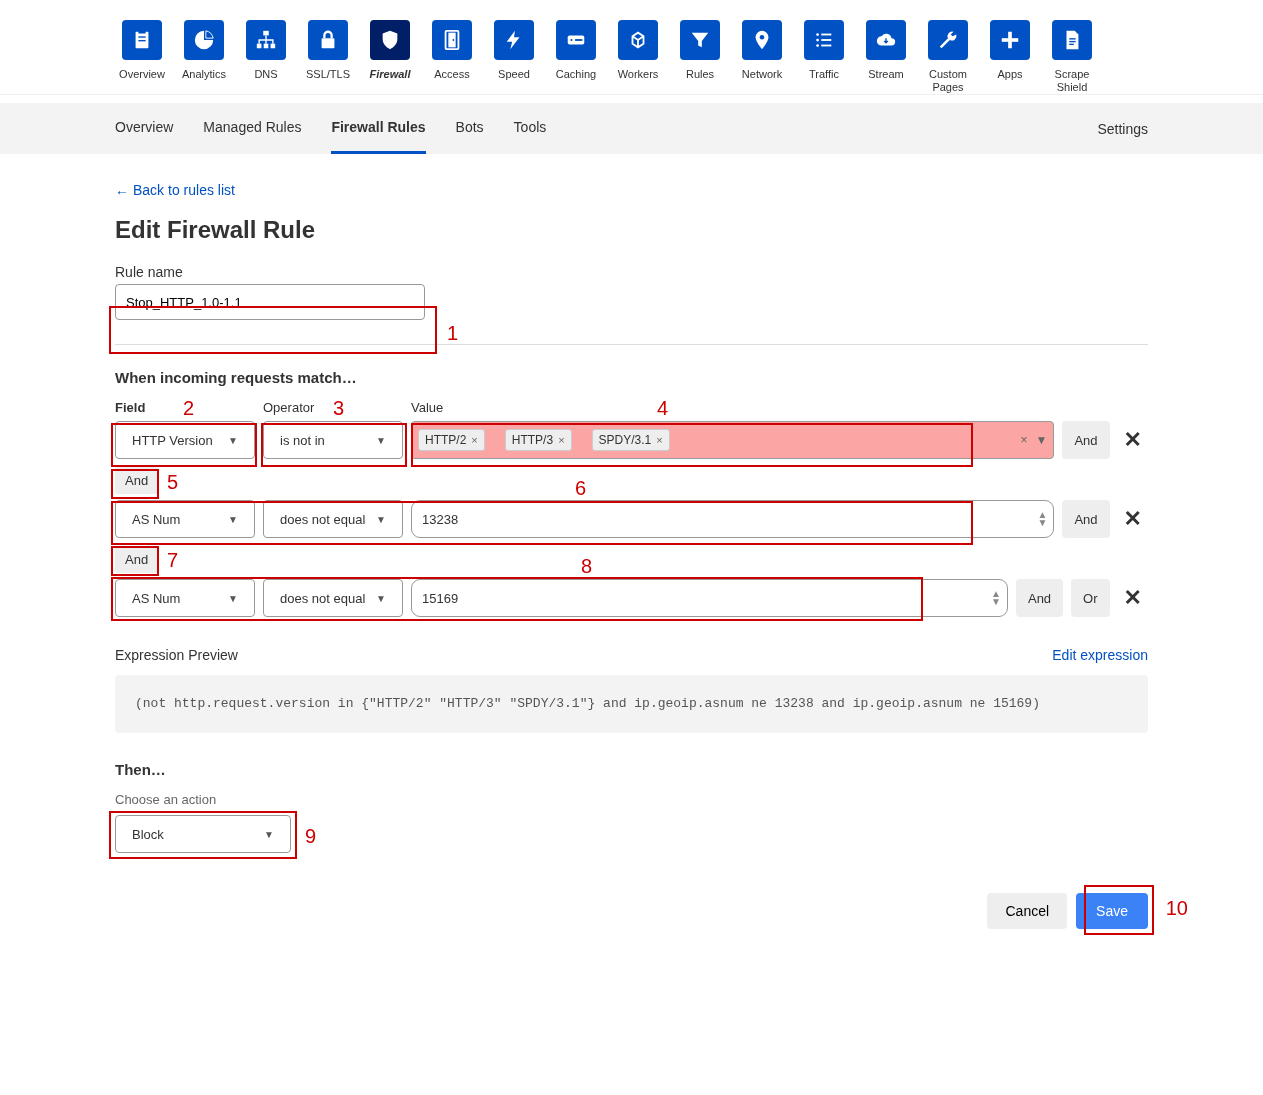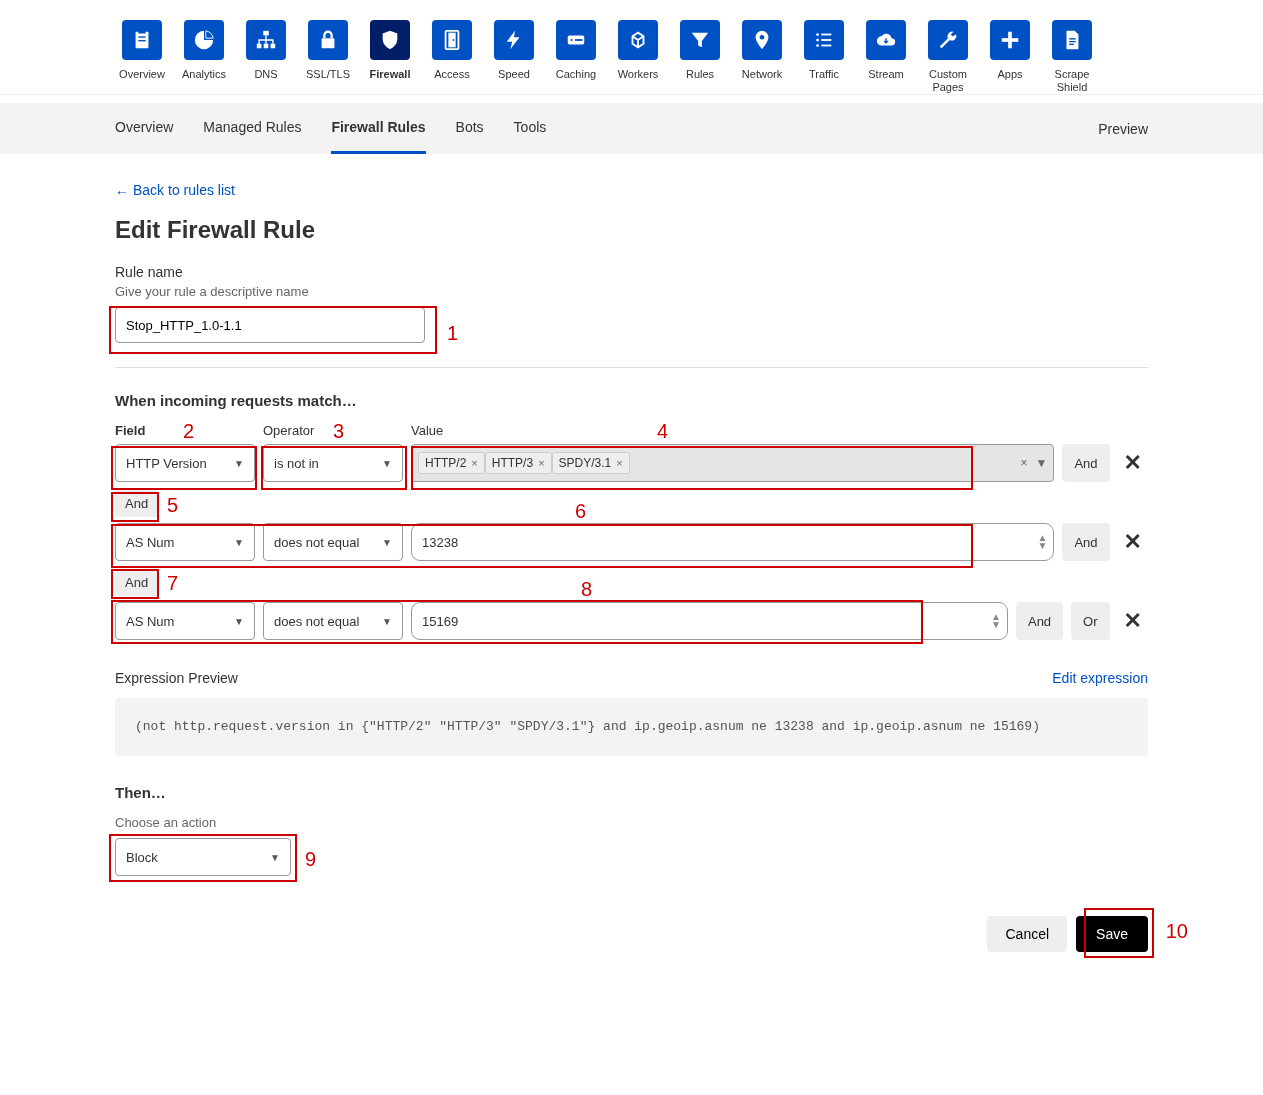--- a/index.html
+++ b/index.html
@@ -2,59 +2,59 @@
 <html><head>
 <meta charset="utf-8">
 <style>
 * { box-sizing: border-box; margin: 0; padding: 0; }
 body { font-family: -apple-system, BlinkMacSystemFont, "Segoe UI", Arial, sans-serif; font-size: 14px; color: #333; background: #fff; }
 .topnav { display: flex; gap: 8px; padding: 20px 115px 0; border-bottom: 1px solid #eee; justify-content: flex-start; flex-wrap: wrap; }
 .topnav-item { display: flex; flex-direction: column; align-items: center; width: 54px; cursor: pointer; }
 .topnav-icon { width: 40px; height: 40px; background: #0051c3; border-radius: 4px; display: flex; align-items: center; justify-content: center; color: #fff; }
 .topnav-icon.active { background: #001f66; }
 .topnav-label { font-size: 11px; color: #333; margin-top: 8px; text-align: center; line-height: 1.2; min-height: 26px; }
-.topnav-item.active .topnav-label { font-weight: 600; }
+.topnav-item.active .topnav-label { font-weight: 600; font-style: italic; }
 .subnav { background: #f3f3f3; padding: 0 115px; display: flex; justify-content: space-between; align-items: center; margin-top: 8px; }
 .subnav-tabs { display: flex; gap: 30px; }
 .subnav-tab { padding: 16px 0; font-size: 14px; color: #333; border-bottom: 3px solid transparent; cursor: pointer; }
 .subnav-tab.active { font-weight: 600; border-bottom-color: #0051c3; }
 .subnav-settings { padding: 16px 0; font-size: 14px; color: #333; cursor: pointer; }
 .page { padding: 20px 115px 60px; max-width: 1263px; }
 .backlink { color: #0051c3; font-size: 14px; margin-top: 8px; margin-bottom: 18px; display: inline-flex; align-items: center; gap: 4px; cursor: pointer; }
 h1 { font-size: 24px; font-weight: 600; margin-bottom: 20px; }
 .section-label { font-size: 14px; color: #333; margin-bottom: 4px; }
 .section-hint { font-size: 13px; color: #666; margin-bottom: 8px; }
 .red-annot { position: absolute; color: #c00; font-size: 20px; font-weight: 400; pointer-events: none; }
 .red-box { position: absolute; border: 2px solid #c00; pointer-events: none; }
 .rel { position: relative; }
 .input-text { width: 310px; height: 36px; border: 1px solid #999; border-radius: 4px; padding: 0 10px; font-size: 13px; }
 .divider { border: none; border-top: 1px solid #ddd; margin: 24px 0; }
 .section-title { font-size: 15px; font-weight: 700; margin-bottom: 14px; }
 .cond-row { display: flex; align-items: flex-end; gap: 8px; margin-bottom: 8px; }
 .col-head { font-size: 13px; color: #333; margin-bottom: 6px; }
-.select-box { height: 38px; border: 1px solid #999; border-radius: 4px; background: #fff; display: flex; align-items: center; justify-content: space-between; padding: 0 10px; font-size: 13px; cursor: pointer; }
+.select-box { height: 38px; border: 1px solid #999; border-radius: 4px; background: #fff; display: flex; align-items: center; justify-content: space-between; padding: 0 16px; font-size: 13px; cursor: pointer; }
 .select-box .tri { font-size: 10px; color: #555; }
 .field-sel { width: 140px; }
 .op-sel { width: 140px; }
-.value-box { flex: 1; min-height: 38px; border: 1px solid #999; border-radius: 4px; background: #e5e5e5; display: flex; align-items: center; padding: 3px 6px; gap: 0; flex-wrap: wrap; }
+.value-box { flex: 1; min-height: 38px; border: 1px solid #999; border-radius: 4px; background: #fca5a5; display: flex; align-items: center; padding: 3px 6px; gap: 20px; flex-wrap: wrap; }
 .chip { background: #eee; border: 1px solid #ccc; border-radius: 3px; padding: 3px 6px; font-size: 12px; display: inline-flex; align-items: center; gap: 5px; }
 .chip .x { cursor: pointer; font-size: 11px; color: #666; }
 .value-actions { margin-left: auto; display: flex; align-items: center; gap: 8px; color: #666; font-size: 12px; }
 .num-input { flex: 1; height: 38px; border: 1px solid #999; border-radius: 9px; padding: 0 30px 0 10px; font-size: 13px; position: relative; display:flex; align-items:center; }
 .spinner { position: absolute; right: 6px; top: 50%; transform: translateY(-50%); font-size: 10px; color: #888; line-height: 8px; display:flex; flex-direction:column; }
 .btn-sm { height: 38px; padding: 0 12px; background: #eee; border: none; border-radius: 4px; font-size: 13px; cursor: pointer; color: #333; }
 .closex { font-size: 22px; font-weight: bold; cursor: pointer; padding: 0 6px; align-self: center; }
 .and-chip-row { margin-bottom: 6px; }
 .and-chip { display: inline-block; padding: 6px 10px; background: #eee; border-radius: 3px; font-size: 13px; }
 .expr-row { display: flex; justify-content: space-between; align-items: center; margin-top: 30px; margin-bottom: 12px; }
 .editexpr { color: #0051c3; font-size: 14px; cursor: pointer; }
 .expr-box { background: #f3f3f3; border-radius: 4px; padding: 18px 20px; font-family: "Courier New", monospace; font-size: 13px; color: #555; line-height: 1.7; }
 .footer-btns { display: flex; justify-content: flex-end; gap: 9px; margin-top: 40px; position: relative; }
 .btn-cancel { background: #eee; border: none; border-radius: 4px; padding: 10px 18px; font-size: 14px; cursor: pointer; }
-.btn-save { background: #000000; color: #fff; border: none; border-radius: 4px; padding: 10px 20px; font-size: 14px; cursor: pointer; }
+.btn-save { background: #3b82f6; color: #fff; border: none; border-radius: 4px; padding: 10px 20px; font-size: 14px; cursor: pointer; }
 svg { display: block; }
 </style>
 </head>
 <body>
 
 <div class="topnav" id="topnav">
     <div class="topnav-item">
       <div class="topnav-icon">
         <svg width="22" height="22" viewBox="0 0 24 24" fill="#fff">
           <rect x="5" y="3" width="14" height="18" rx="1"></rect>
@@ -214,34 +214,33 @@
   </div>
 
 <div class="subnav">
   <div class="subnav-tabs" id="subnav-tabs">
       <div class="subnav-tab">Overview</div>
       <div class="subnav-tab">Managed Rules</div>
       <div class="subnav-tab active">Firewall Rules</div>
       <div class="subnav-tab">Bots</div>
       <div class="subnav-tab">Tools</div>
     </div>
-  <div class="subnav-settings">Preview</div>
+  <div class="subnav-settings">Settings</div>
 </div>
 
 <div class="page">
   <div class="backlink">
     <span>←</span>
     <span>Back to rules list</span>
   </div>
 
   <h1>Edit Firewall Rule</h1>
 
   <div class="rel">
     <div class="section-label">Rule name</div>
-    <div class="section-hint">Give your rule a descriptive name</div>
     <input class="input-text" value="Stop_HTTP_1.0-1.1" style="">
     <div class="red-box" style="left:-6px; top:42px; width:328px; height:48px;"></div>
     <div class="red-annot" style="left:332px; top:58px;">1</div>
   </div>
 
   <hr class="divider">
 
   <div class="rel">
     <div class="section-title">When incoming requests match…</div>
 

